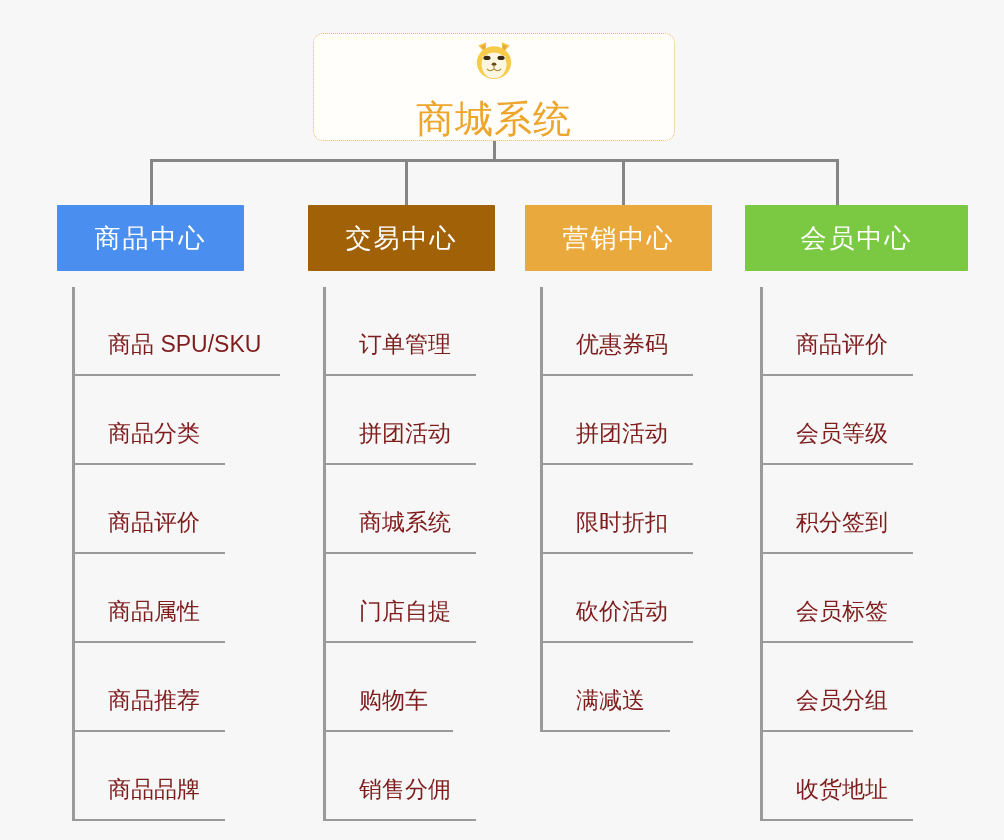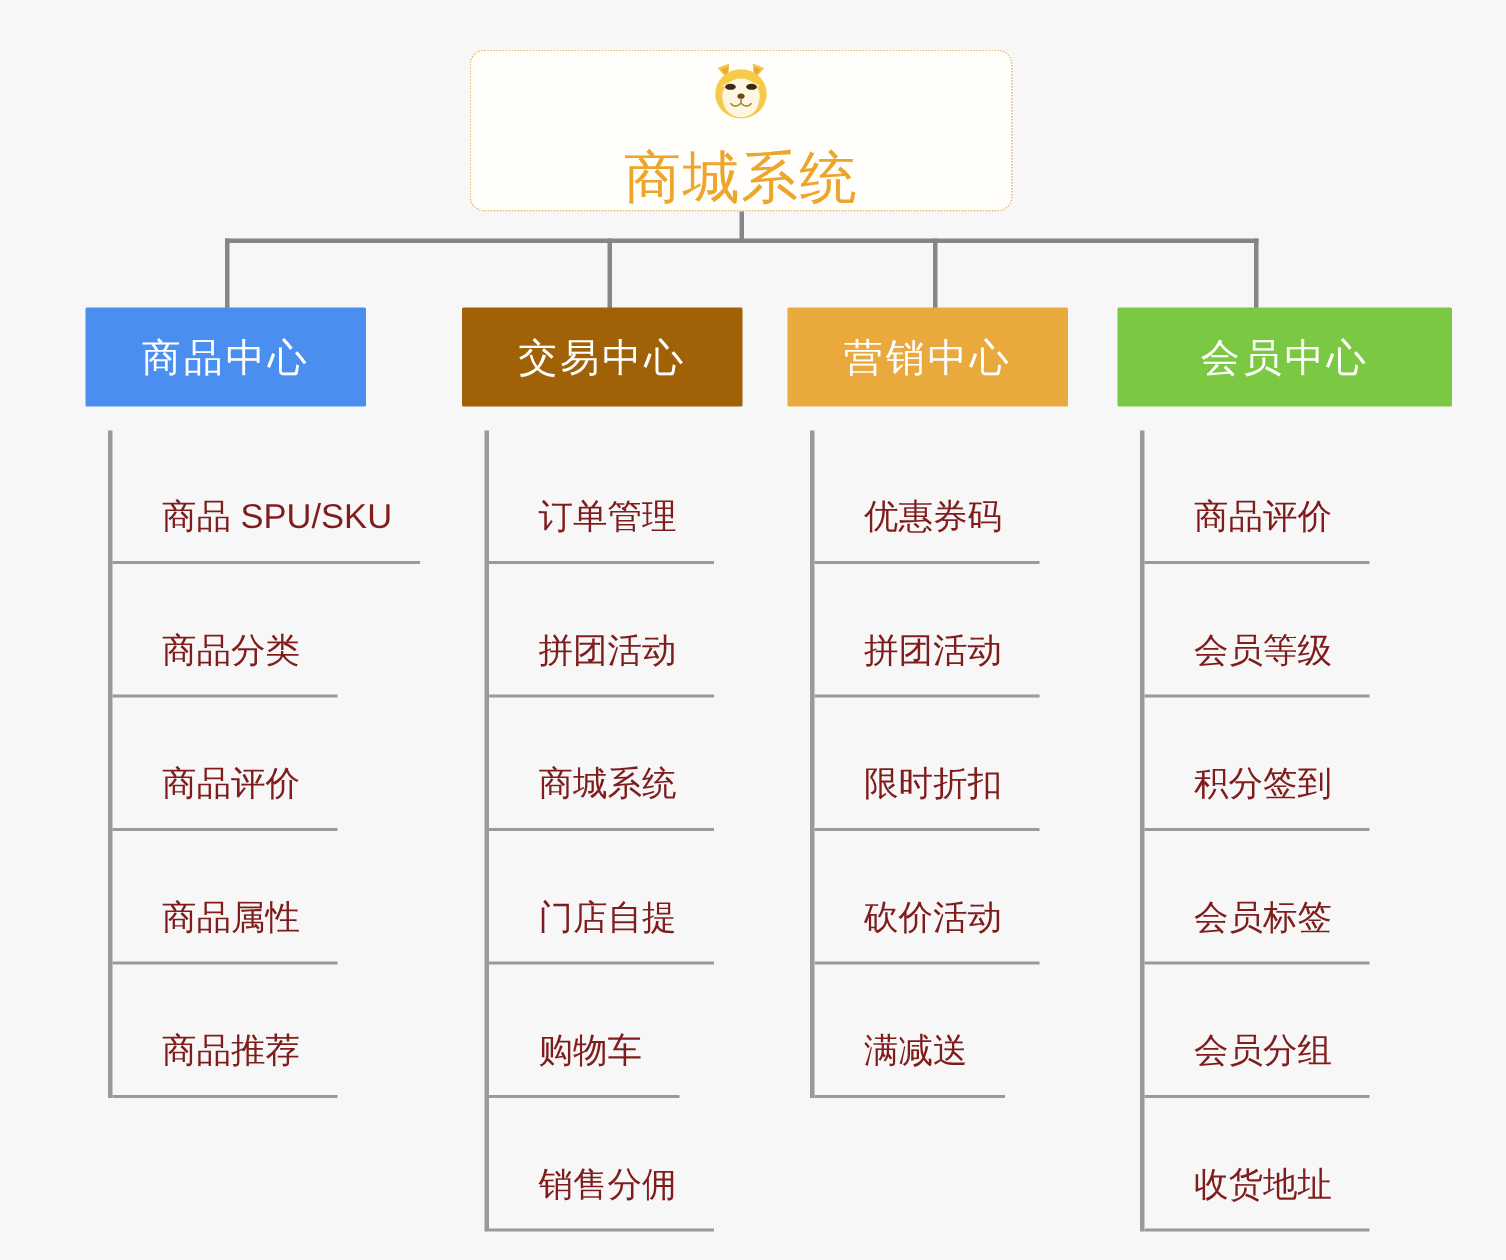--- a/index.html
+++ b/index.html
@@ -186,20 +186,24 @@
         <span class="leaf-rule" style="width: 150px;"></span>
       </li>
       <li class="leaf-item">
         <span class="leaf-label">商品属性</span>
         <span class="leaf-rule" style="width: 150px;"></span>
       </li>
       <li class="leaf-item">
         <span class="leaf-label">商品推荐</span>
         <span class="leaf-rule" style="width: 150px;"></span>
       </li>
+      <li class="leaf-item">
+        <span class="leaf-label">商品品牌</span>
+        <span class="leaf-rule" style="width: 150px;"></span>
+      </li>
     </ul>
   </div>
 
   <div class="column col-2">
     <div class="cat-box" style="background: #a16207;">
       <span>交易中心</span>
     </div>
     <ul class="leaf-list">
       <li class="leaf-item">
         <span class="leaf-label">订单管理</span>

